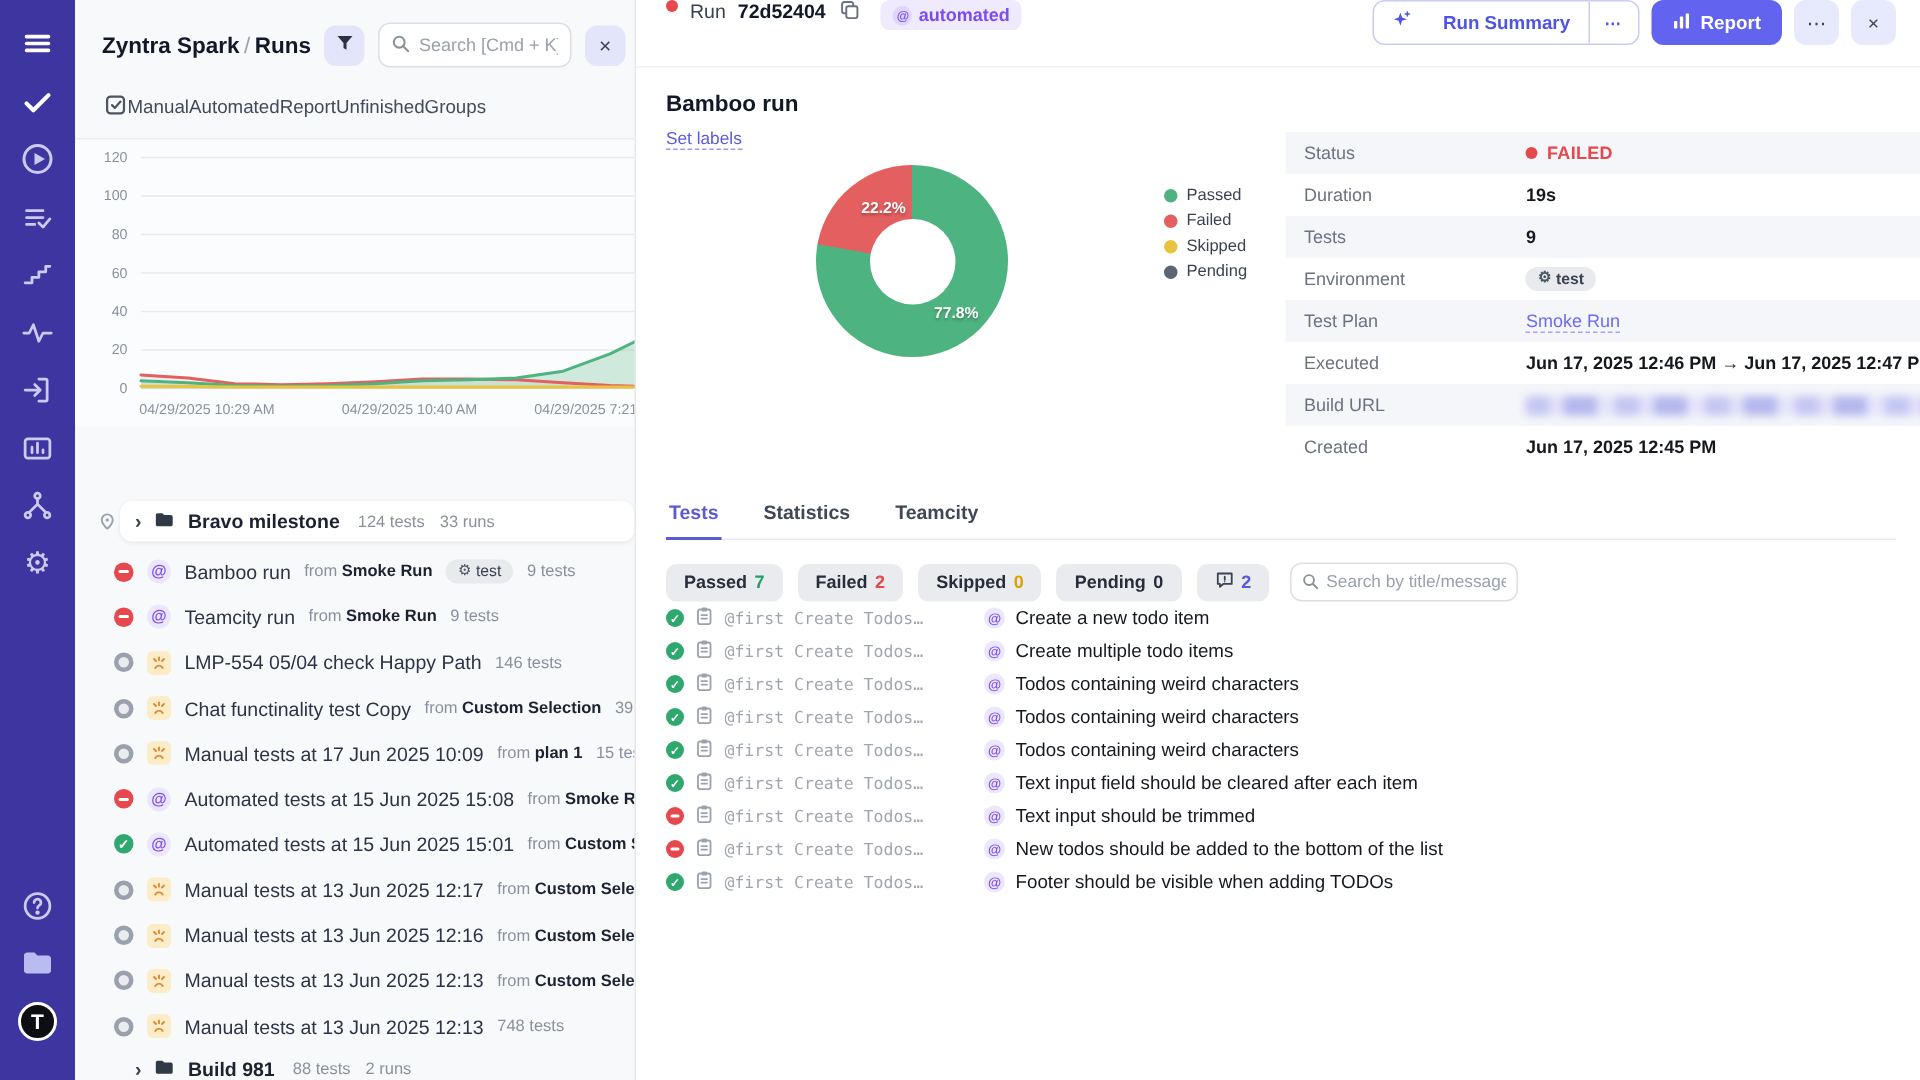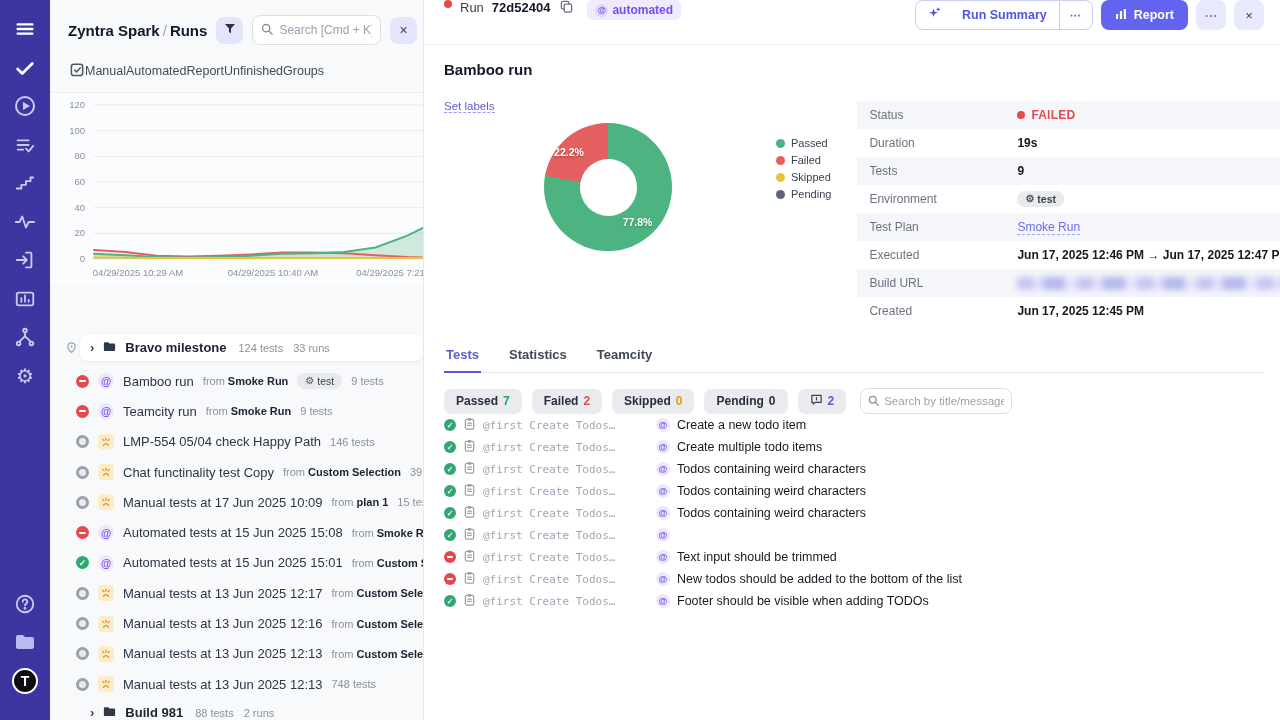--- a/index.html
+++ b/index.html
@@ -65,21 +65,21 @@
   .auto-badge .txt{font-size:12px;color:#7a4df0;font-weight:600}
   .hd-spacer{flex:1}
   .split-btn{display:flex;align-items:stretch;height:30px;border:1px solid #c9cdf6;border-radius:8px;background:#fff;color:#4f55e3;font-weight:600;font-size:12.5px;overflow:hidden}
   .split-main{display:flex;align-items:center;gap:21px;padding:0 12px;cursor:pointer}
   .split-more{display:flex;align-items:center;padding:0 10px;border-left:1px solid #c9cdf6;cursor:pointer;font-size:11px;letter-spacing:1px}
   .report-btn{height:30px;display:flex;align-items:center;gap:7px;background:#6264f0;color:#fff;font-weight:600;font-size:12.5px;border-radius:8px;padding:0 14px;cursor:pointer}
   .sq-btn{width:30px;height:30px;border-radius:8px;background:#e7e9fc;color:#3f4554;display:flex;align-items:center;justify-content:center;cursor:pointer;font-size:13px}
 
   .rp-body{flex:1;padding:16px 16px 0 20px;overflow:hidden}
   .run-title{font-size:15px;font-weight:700;color:#111827}
-  .set-labels{display:inline-block;margin-top:22px;font-size:11.5px;color:#5b5bd6;border-bottom:1px dashed #9a9af0;cursor:pointer}
+  .set-labels{display:inline-block;margin-top:9px;font-size:11.5px;color:#5b5bd6;border-bottom:1px dashed #9a9af0;cursor:pointer}
 
   .overview{display:flex;margin-top:10px;align-items:flex-start}
   .donut-box{width:128px;height:128px;margin-left:100px;position:relative;flex:none}
   .donut{width:128px;height:128px;border-radius:50%}
   .donut::after{content:"";position:absolute;left:50%;top:50%;width:57px;height:57px;margin:-28.5px 0 0 -28.5px;border-radius:50%;background:#fff}
   .donut-label{position:absolute;transform:translate(-50%,-50%);color:#fff;font-weight:700;font-size:10.5px;text-shadow:0 1px 2px rgba(0,0,0,.3);z-index:2;white-space:nowrap}
   .legend{margin-left:104px;margin-top:14px;flex:none}
   .legend-item{display:flex;align-items:center;gap:6px;margin-bottom:5px}
   .legend-dot{width:9px;height:9px;border-radius:50%;flex:none}
   .legend-txt{font-size:11px;color:#3a4352}
@@ -442,21 +442,21 @@
     </header>
 
     <div class="rp-body">
       <h2 class="run-title">Bamboo run</h2>
       <span class="set-labels">Set labels</span>
 
       <div class="overview">
         <div class="donut-box">
           <div class="donut" id="donut" style="background: conic-gradient(rgb(77, 179, 128) 0%, rgb(77, 179, 128) 77.8%, rgb(228, 95, 95) 77.8%, rgb(228, 95, 95) 100%);"></div>
         <span class="donut-label" style="left: 93.5436px; top: 99.2587px;">77.8%</span>
-            <span class="donut-label" style="left: 25px; top: 28.7413px;">22.2%</span>
+            <span class="donut-label" style="left: 45px; top: 28.7413px;">22.2%</span>
           </div>
         <div class="legend">
           <div class="legend-item">
               <span class="legend-dot" style="background: rgb(77, 179, 128);"></span>
               <span class="legend-txt">Passed</span>
             </div>
           <div class="legend-item">
               <span class="legend-dot" style="background: rgb(228, 95, 95);"></span>
               <span class="legend-txt">Failed</span>
             </div>
@@ -618,20 +618,21 @@
           </div>
           <div class="test-row">
             <span class="t-st t-passed"></span>
             <span><svg width="13" height="13" viewBox="0 0 14 14" fill="none" stroke="#9aa2ae" stroke-width="1.3">
                 <rect x="2.5" y="2.5" width="9" height="10.5" rx="1.5"></rect>
                 <rect x="5" y="1" width="4" height="3" rx="1" fill="#9aa2ae" stroke="none"></rect>
                 <path d="M5 6.5h4M5 9h4" stroke-linecap="round"></path>
               </svg></span>
             <span class="t-suite">@first Create Todos…</span>
             <span class="t-at">@</span>
+            <span class="t-title">Text input field should be cleared after each item</span>
           </div>
           <div class="test-row">
             <span class="t-st t-failed"></span>
             <span><svg width="13" height="13" viewBox="0 0 14 14" fill="none" stroke="#9aa2ae" stroke-width="1.3">
                 <rect x="2.5" y="2.5" width="9" height="10.5" rx="1.5"></rect>
                 <rect x="5" y="1" width="4" height="3" rx="1" fill="#9aa2ae" stroke="none"></rect>
                 <path d="M5 6.5h4M5 9h4" stroke-linecap="round"></path>
               </svg></span>
             <span class="t-suite">@first Create Todos…</span>
             <span class="t-at">@</span>

